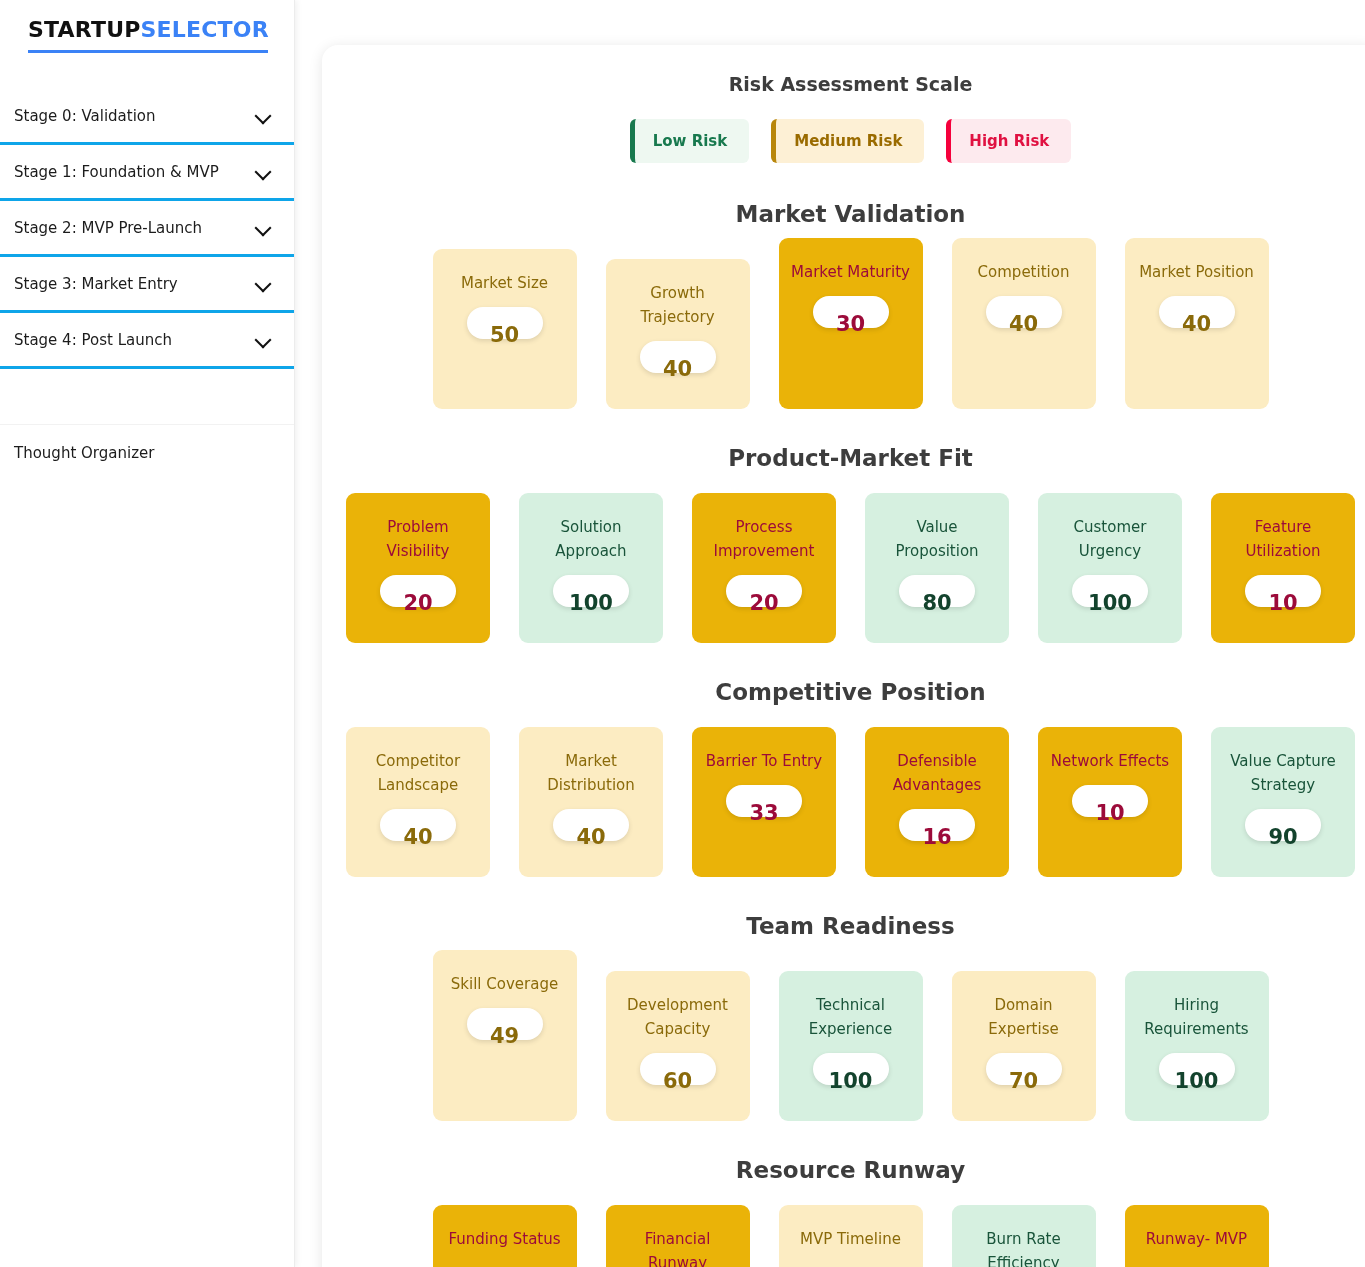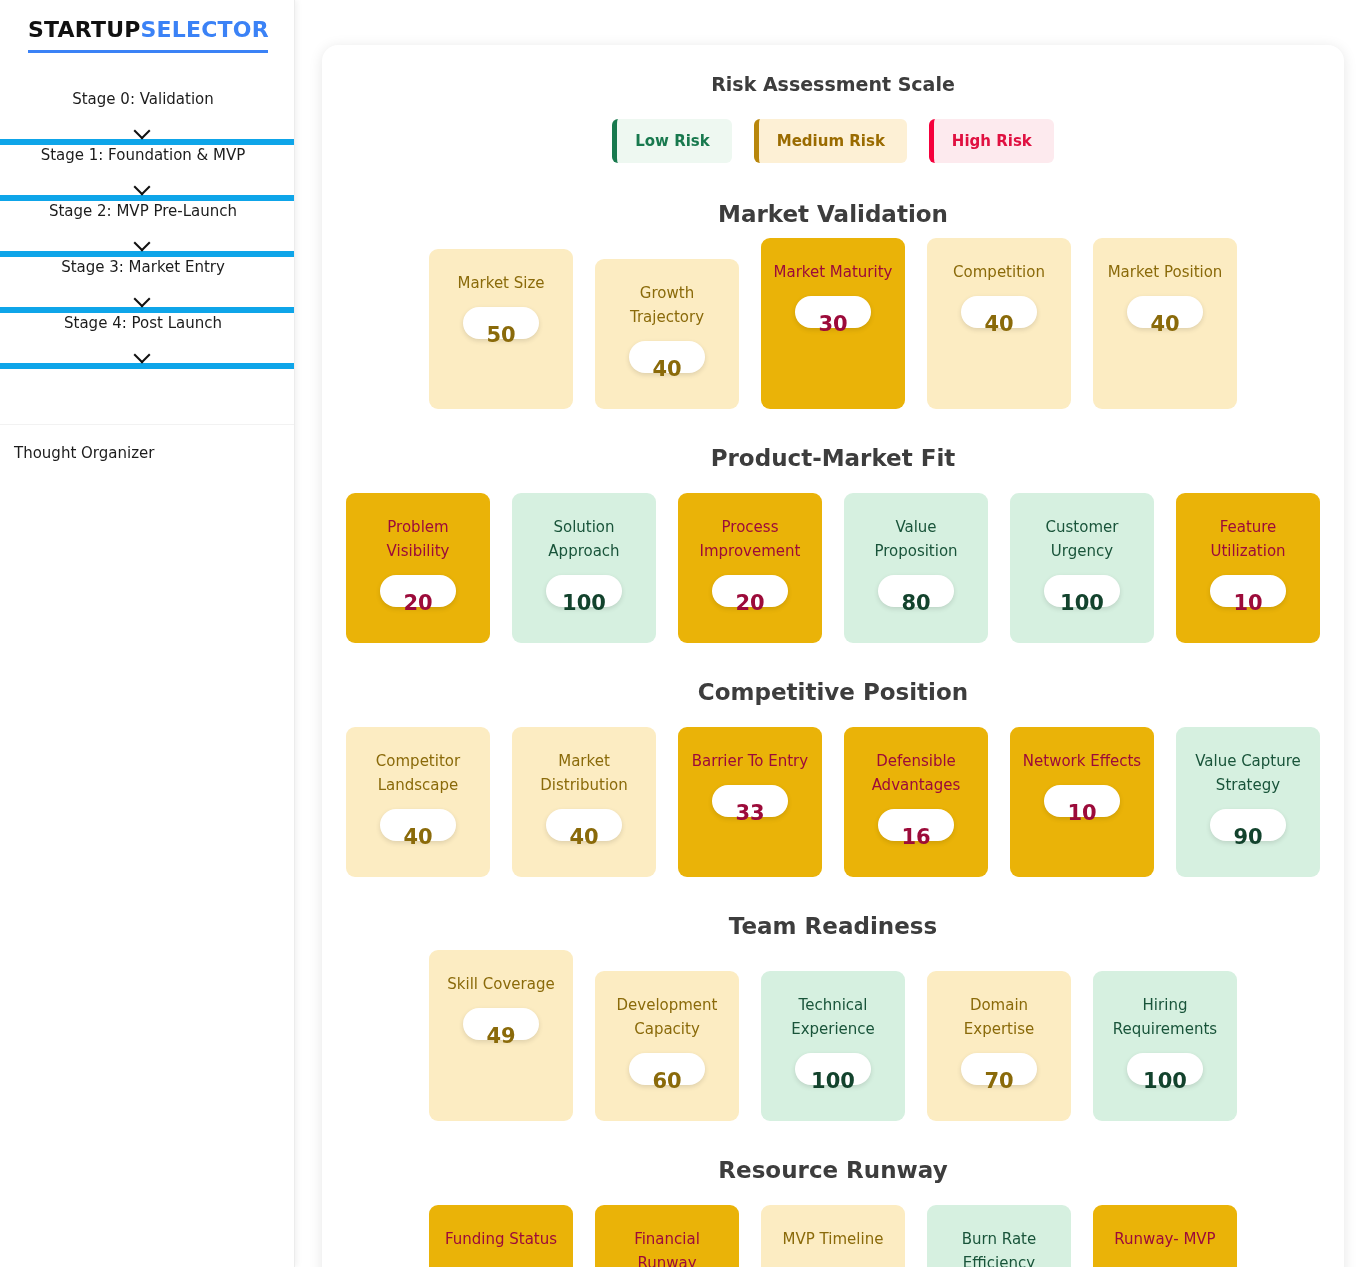--- a/index.html
+++ b/index.html
@@ -62,21 +62,21 @@
     font-size: 15px;
     color: #1c1c1c;
     cursor: pointer;
     border-bottom: 1px solid #f2f2f2;
   }
   .nav-item.active {
     background: #000000;
     color: #ffffff;
     border-bottom: none;
   }
-  .nav-item.plain { border-bottom: 6px solid #0ea5e9; flex-direction: column; }
+  .nav-item.plain { border-bottom: 3px solid #0ea5e9; }
   .nav-label { line-height: 20px; }
 
   .chev {
     width: 16px;
     height: 16px;
     display: inline-block;
     position: relative;
   }
   .chev::after {
     content: "";
@@ -147,21 +147,21 @@
   .sec-pmf       { margin-top: 36px; }
   .sec-comp      { margin-top: 36px; }
   .sec-team      { margin-top: 36px; }
   .sec-res       { margin-top: 36px; }
 
   .cards {
     display: flex;
     justify-content: center;
     margin-top: 22px;
   }
-  .cards.gap-narrow { gap: 22px; }
+  .cards.gap-narrow { gap: 29px; }
 
   .card {
     width: 144px;
     border-radius: 9px;
     padding: 22px 8px 16px 8px;
     text-align: center;
     display: flex;
     flex-direction: column;
     align-items: center;
     cursor: pointer;

